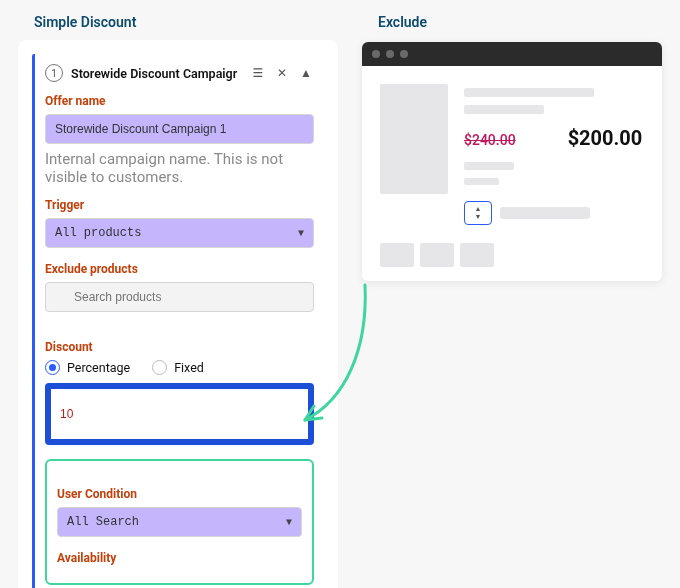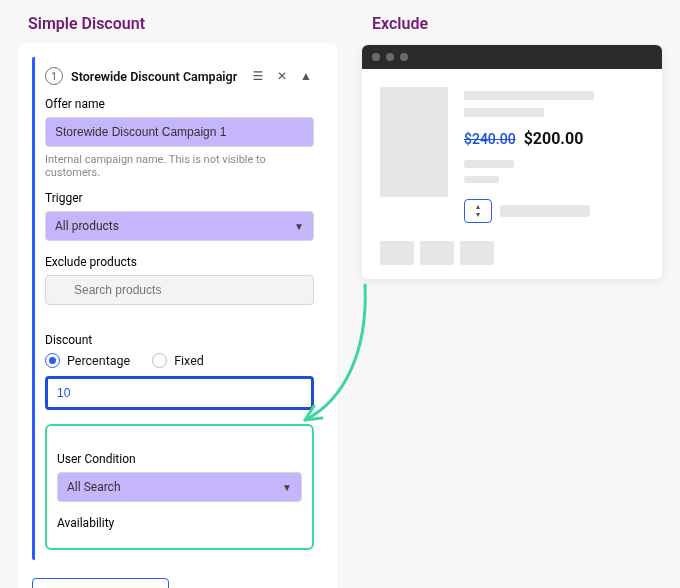--- a/index.html
+++ b/index.html
@@ -15,24 +15,24 @@
   .cols {
     display: flex;
     gap: 24px;
     padding: 0 18px;
   }
   .col-left, .col-right { display:flex; flex-direction:column; }
   .col-left { width: 320px; }
   .col-right { flex:1; }
 
   .section-title {
-    font-size: 16px;
+    font-size: 14px;
     font-weight: 600;
-    margin: 14px 0 10px 10px;
-    color: #701a75;
+    margin: 14px 0 10px 16px;
+    color: #0c4a6e;
   }
 
   .card {
     background: #fff;
     border-radius: 8px;
     padding: 14px;
     box-shadow: 0 1px 2px rgba(0,0,0,0.04);
     position: relative;
   }
 
@@ -68,65 +68,65 @@
   .hdr-icon {
     width:16px;
     text-align:center;
     font-size:12px;
     color:#555;
     cursor:pointer;
   }
 
   .field-label {
     font-size:12px;
-    font-weight:400;
+    font-weight:700;
     margin: 8px 0 6px;
-    color:#000000;
+    color:#c2410c;
   }
   .text-input, .select-input, .search-input {
     width:100%;
     border:1px solid #d6d6d6;
     border-radius:4px;
     padding:7px 9px;
     font-size:12px;
     color:#333;
     background:#c4b5fd;
   }
   .search-input { background:#f3f3f3; padding-left:28px; position:relative; }
   .search-wrap { position:relative; }
   .search-wrap .search-glyph {
     position:absolute; left:9px; top:50%; transform:translateY(-50%);
     font-size:12px; color:#777;
   }
-  .select-input { display:flex; align-items:center; justify-content:space-between; cursor:pointer; }
+  .select-input { display:flex; align-items:center; justify-content:space-between; cursor:pointer;font-family:Liberation Mono, monospace; }
   .select-input .caret { font-size:10px; color:#444; }
   .helper {
-    font-size:11px;
+    font-size:15px;
     color:#8a8a8a;
     margin-top:6px;
   }
 
   .radio-row { display:flex; gap:22px; align-items:flex-start; margin-top:6px; }
   .radio-item { display:flex; align-items:center; gap:7px; font-size:12.5px; cursor:pointer; }
   .radio-dot {
     width:15px; height:15px; border:1.5px solid #bbb; border-radius:50%;
     display:flex; align-items:center; justify-content:center;
   }
   .radio-item.selected .radio-dot { border-color:#2a5bff; }
   .radio-item.selected .radio-dot::after {
     content:""; width:7px; height:7px; background:#2a5bff; border-radius:50%;
   }
 
   .small-input {
     width:100%;
-    border:3px solid #1d4ed8;
+    border:6px solid #1d4ed8;
     border-radius:4px;
-    padding:7px 9px;
+    padding:18px 9px;
     font-size:12px;
-    color:#1d4ed8;
+    color:#b91c1c;
     margin-top:8px;
   }
 
   .highlight-box {
     border:2px solid #3fd69e;
     border-radius:6px;
     padding:10px 10px 12px;
     margin-top:14px;
     background:#fff;
   }
@@ -167,22 +167,22 @@
   .product-img {
     width:68px; height:110px; background:#e6e6e8; border-radius:2px;
   }
   .product-info { flex:1; display:flex; flex-direction:column; gap:8px; padding-top:4px;}
   .skel { background:#e6e6e8; border-radius:2px; }
   .skel.long { width:130px; height:9px; }
   .skel.med { width:80px; height:9px; }
   .skel.short { width:50px; height:8px; }
   .skel.tiny { width:35px; height:7px; }
   .price-row { display:flex; align-items:baseline; gap:8px; margin:4px 0; }
-  .old-price { color:#1d4ed8; text-decoration:line-through; font-size:14px; font-weight:500;}
-  .new-price { font-size:16px; font-weight:700; color:#111;}
+  .old-price { color:#be185d; text-decoration:line-through; font-size:14px; font-weight:500;}
+  .new-price { font-size:20px; font-weight:700; color:#111;margin-left:44px;}
   .preview-controls-row { display:flex; align-items:center; gap:8px; margin-top:8px; }
   .stepper {
     width:28px; height:24px; border:1.5px solid #2a5bff; border-radius:4px;
     display:flex; flex-direction:column; align-items:center; justify-content:center;
     font-size:7px; color:#555;
   }
   .cart-skel { width:90px; height:12px; background:#e6e6e8; border-radius:3px; }
   .thumb-row { display:flex; gap:6px; padding:0 18px 14px; }
   .thumb { width:34px; height:24px; background:#e6e6e8; border-radius:2px; }
 

